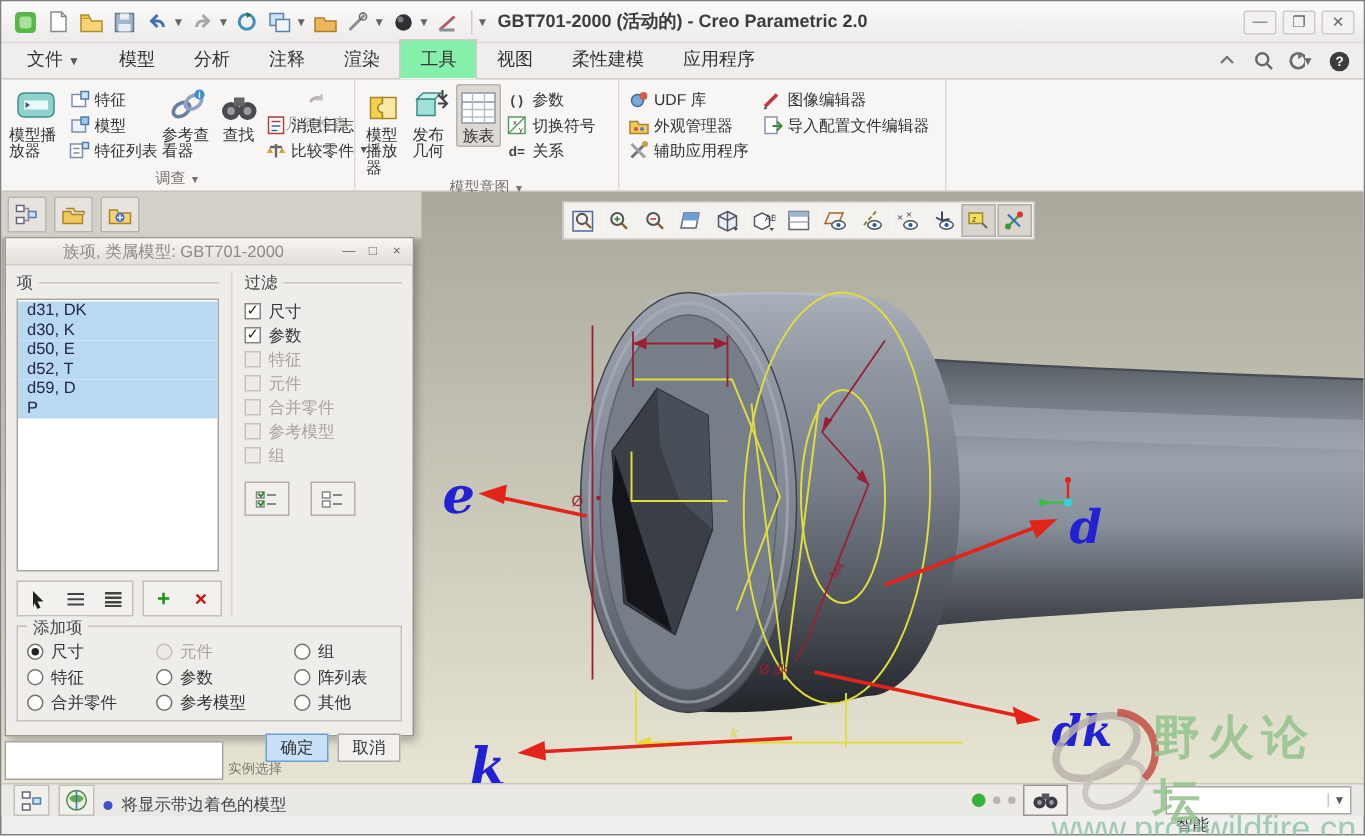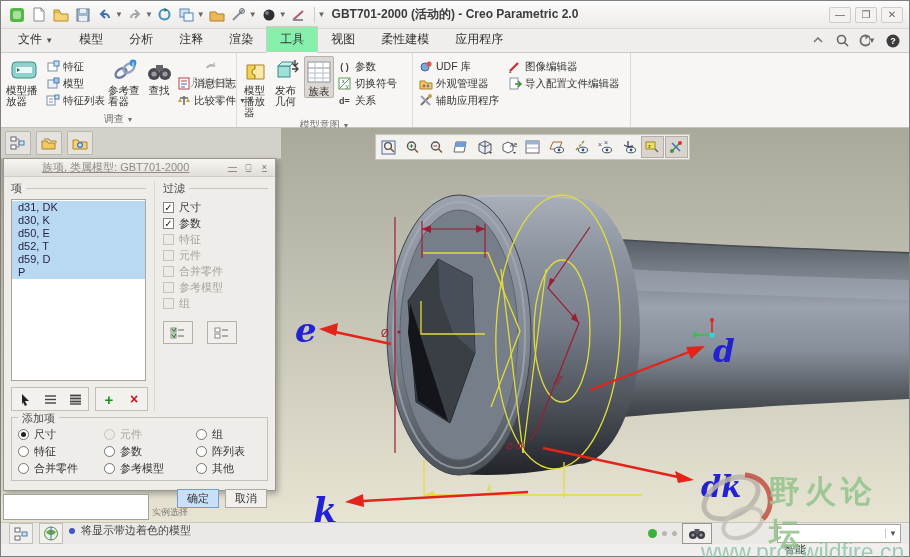--- a/index.html
+++ b/index.html
@@ -48,21 +48,21 @@
   .navstrip { position:absolute; left:0; top:0; width:280px; height:31px; background:#d4d1cb; border-bottom:1px solid #c2bfb9; }
   .navtabs { position:absolute; left:4px; top:3px; display:flex; gap:5px; }
   .navtab { width:26px; height:24px; background:#e6e3df; border:1px solid #bab6b0; border-radius:2px 2px 0 0; display:flex; align-items:center; justify-content:center; }
 
   .gtoolbar { position:absolute; left:374px; top:6px; display:flex; gap:1px; background:#f2f0ed; border:1px solid #c9c5c0; padding:1px; }
   .gbtn { width:23px; height:22px; display:flex; align-items:center; justify-content:center; background:#f4f2ef; }
   .gbtn.pressed { background:#d9d4cd; border:1px solid #b2ada6; }
 
   
   .dialog { position:absolute; left:2px; top:30px; width:273px; height:333px; background:#efedea; border:1px solid #9b978f; box-shadow:2px 3px 6px rgba(0,0,0,.28); font-size:11px; color:#333; }
-  .dlg-title { height:18px; background:linear-gradient(#f7f5f2,#e2deda); border-bottom:1px solid #cfccc6; display:flex; align-items:center; padding:0 4px 0 38px; color:#8f8b84; font-size:11px;text-decoration:underline; }
+  .dlg-title { height:18px; background:linear-gradient(#f7f5f2,#e2deda); border-bottom:1px solid #cfccc6; display:flex; align-items:center; padding:0 4px 0 38px; color:#8f8b84; font-size:11px; }
   .dlg-btns { margin-left:auto; display:flex; gap:3px; }
   .dlg-btn { width:13px; height:12px; font-size:9px; line-height:10px; text-align:center; color:#6e6a64; }
   .dlg-body { padding:4px 7px 0; display:flex; }
   .col-items { width:135px; }
   .col-filter { width:118px; margin-left:8px; border-left:1px solid #dbd8d2; padding-left:8px; }
   .grp-label { display:flex; align-items:center; gap:4px; color:#4a4a48; margin-bottom:3px; }
   .grp-label::after { content:""; flex:1; height:1px; background:#c9c5bf; }
   .itemlist { background:#fff; border:1px solid #a9a59e; height:182px; overflow:hidden; padding-top:1px; font-size:11px; }
   .li { padding:0 3px 0 6px; height:13px; line-height:13px; color:#25254a; white-space:pre; }
   .li.sel { background:#b9d9f3; }
@@ -84,21 +84,21 @@
   .circ.off { border-color:#c7c3bc; background:#eeebe7; }
   .circ .dot { width:5px; height:5px; border-radius:50%; background:#222; }
   .dlg-foot { display:flex; justify-content:flex-end; gap:6px; padding:8px 8px 0; }
   .pbtn { min-width:42px; height:19px; font-size:11px; display:flex; align-items:center; justify-content:center; border:1px solid #aeaaa3; background:#f2f0ed; padding:0 8px; }
   .pbtn.primary { background:#c8e0f8; border-color:#6ba1d4; }
 
   .sidebox { position:absolute; left:2px; top:366px; width:146px; height:26px; background:#fff; border:1px solid #a6a29b; }
   .sidenote { position:absolute; left:151px; top:378px; font-size:9px; color:#7d7a72; }
 
   
-  .statusbar { height:22px; background:#ebe9e6; border-top:1px solid #c9c6c2; display:flex; align-items:flex-start; padding:0 8px; gap:6px; position:relative; }
+  .statusbar { height:22px; background:#ebe9e6; border-top:1px solid #c9c6c2; display:flex; align-items:flex-end; padding:0 8px; gap:6px; position:relative; }
   .sbtn { width:24px; height:21px; border:1px solid #c2beb8; background:#f2f0ed; display:flex; align-items:center; justify-content:center; }
   .sb-msg { font-size:11px; color:#444; display:flex; align-items:center; gap:6px; }
   .bullet { width:6px; height:6px; border-radius:50%; background:#4053c8; }
   .sb-right { margin-left:auto; display:flex; align-items:center; gap:5px; }
   .dotg { width:9px; height:9px; border-radius:50%; background:#38b23c; }
   .dots { width:5px; height:5px; border-radius:50%; background:#b8b4ae; }
   .sb-find { width:30px; height:21px; border:1px solid #9a968f; background:#f1efec; display:flex; align-items:center; justify-content:center; margin-right:60px; }
   .combo { width:124px; height:19px; background:#fff; border:1px solid #a9a59e; display:flex; align-items:center; font-size:11px; color:#333; }
   .combo .ct { flex:1; padding-left:6px;margin-top:32px; }
   .combo .ca { width:15px; border-left:1px solid #c9c5bf; font-size:8px; color:#555; text-align:center; }

